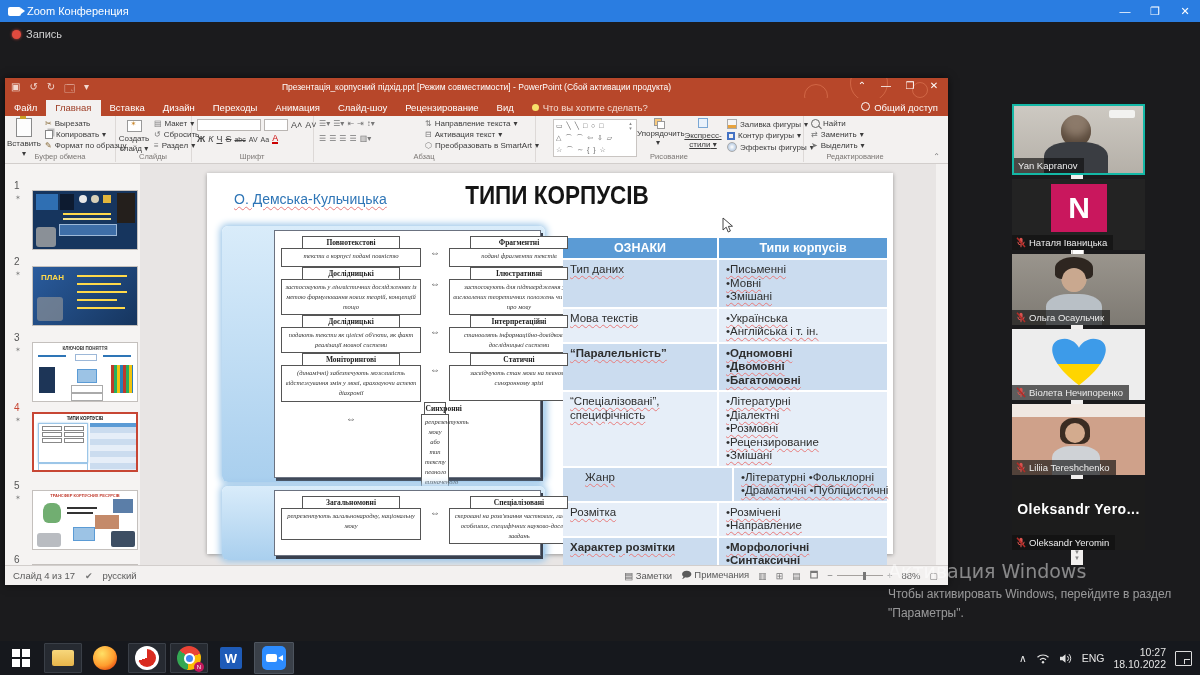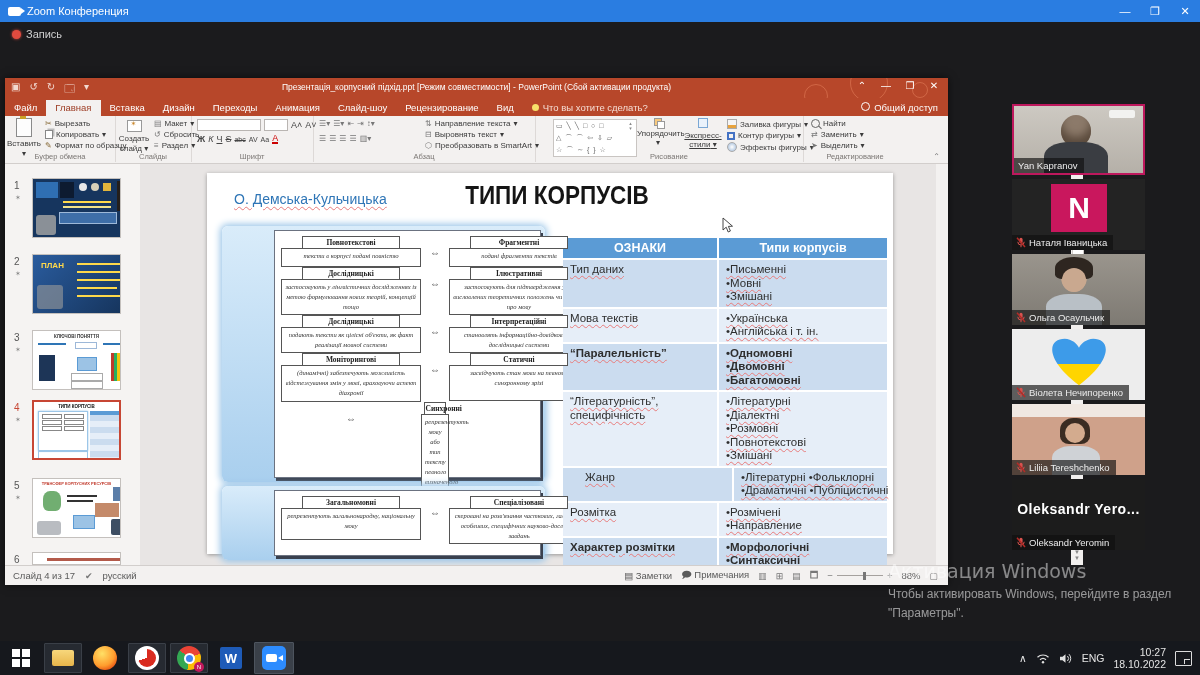--- a/index.html
+++ b/index.html
@@ -51,21 +51,21 @@
   .sw{width:8px;height:8px;display:inline-block;}
   .arr-ic{width:8px;height:8px;position:relative;display:inline-block;}
   .arr-ic i{position:absolute;width:6px;height:6px;border:1px solid #999;background:#f7c97e;left:0;top:0;}
   .arr-ic i+i{left:3px;top:3px;background:#fff;}
   .mag{width:7px;height:7px;border:1.4px solid #666;border-radius:50%;position:relative;display:inline-block;}
   .mag:after{content:"";position:absolute;width:4px;height:1.4px;background:#666;transform:rotate(45deg);right:-3px;bottom:-1px;}
   .collapse{position:absolute;right:8px;bottom:2px;color:#777;font-size:8px;}
   
   #ppt-body{position:absolute;left:0;top:86px;width:943px;height:401px;}
   #thumb-panel{position:absolute;left:0;top:0;width:135px;height:401px;background:#f5f3f2;border-right:1px solid #dcd8d6;overflow:hidden;}
-  .thumb{position:absolute;left:27px;width:89px;height:60px;background:#fff;border:1px solid #c4c0bd;box-sizing:border-box;overflow:hidden;}
+  .thumb{position:absolute;left:27px;width:106px;height:60px;background:#fff;border:1px solid #c4c0bd;box-sizing:border-box;overflow:hidden;margin-top:12px;}
   .thumb.sel{border:2px solid #C74634;}
   .tnum{position:absolute;left:9px;font-size:10px;color:#555;}
   .tstar{position:absolute;left:10px;font-size:7px;color:#8a8a8a;}
   .tb{position:absolute;}
   
   #canvas{position:absolute;left:135px;top:0;width:796px;height:401px;background:#e8e5e4;}
   #vscroll{position:absolute;left:931px;top:0;width:12px;height:401px;background:#f1efee;font-size:6px;color:#888;text-align:center;}
   .vthumb{position:absolute;left:1px;top:70px;width:10px;height:28px;background:#fff;border:1px solid #cfcbc9;}
   
   #slide{position:absolute;left:67px;top:9px;width:686px;height:381px;background:#fff;box-shadow:0 1px 4px rgba(0,0,0,.35);}
@@ -97,21 +97,21 @@
   #ppt-status{position:absolute;left:0;bottom:0;width:943px;height:19px;background:#f3f1f0;border-top:1px solid #d2cecc;font-size:9.5px;color:#5a5a5a;display:flex;align-items:center;}
   .st-left{display:flex;gap:10px;margin-left:8px;align-items:center;}
   .st-right{margin-left:auto;display:flex;gap:9px;align-items:center;margin-right:10px;}
   .viewic{font-size:9px;color:#777;}
   .zslider{display:flex;align-items:center;gap:4px;color:#777;}
   .ztrack{width:46px;height:1px;background:#a5a19e;position:relative;}
   .zhandle{position:absolute;left:26px;top:-3.5px;width:3px;height:8px;background:#777;}
   
   #participants{position:absolute;left:1012px;top:104px;width:133px;}
   .tile{position:relative;width:133px;height:71px;margin-bottom:4px;background:#232323;overflow:hidden;box-sizing:border-box;}
-  .tile.speaking{border:2px solid #be185d;}
+  .tile.speaking{border:2px solid #14b8a6;}
   .name-tag{position:absolute;left:0;bottom:0;background:rgba(15,15,15,.65);color:#ececec;font-size:9.5px;padding:2px 6px 2px 4px;display:flex;align-items:center;gap:3px;white-space:nowrap;max-width:129px;overflow:hidden;}
   .wall{position:absolute;inset:0;}
   .head{position:absolute;border-radius:50%;}
   .body{position:absolute;border-radius:40% 40% 0 0;}
   .nsquare{position:absolute;left:39px;top:5px;width:56px;height:48px;background:#C9175D;color:#fff;font-size:30px;font-weight:bold;display:flex;align-items:center;justify-content:center;}
   .bigname{position:absolute;left:0;right:0;top:22px;text-align:center;color:#fff;font-weight:bold;font-size:14px;letter-spacing:.5px;}
   
   #watermark{position:absolute;left:888px;top:560px;pointer-events:none;z-index:50;}
   #wm1{font-size:19px;color:rgba(255,255,255,.48);font-family:"DejaVu Sans",sans-serif;}
   #wm2,#wm3{font-size:12px;color:rgba(255,255,255,.55);margin-top:5px;}
@@ -264,21 +264,21 @@
       </div>
       <div class="smallrow" style="left:6px;top:18px;color:#777;font-size:8px;">
         <span>☰</span>
         <span>☰</span>
         <span>☰</span>
         <span>☰</span>
         <span>▥▾</span>
       </div>
       <div class="stack3" style="left:112px;top:3px;font-size:8px;">
         <div><span class="ic gray">⇅</span><span>Направление текста</span> ▾</div>
-        <div><span class="ic gray">⊟</span><span>Выровнять текст</span> ▾</div>
+        <div><span class="ic gray">⊟</span><span>Активация текст</span> ▾</div>
         <div><span class="ic gray">⬡</span><span>Преобразовать в SmartArt</span> ▾</div>
       </div>
       <div class="grp-label">Абзац</div>
     </div>
 
     <div class="grp" style="left:530px;width:268px;">
       <div class="shapesbox">
         <div>▭ ╲ ╲ □ ○ □</div>
         <div>△ ⌒ ⌒ ⇦ ⇩ ▱</div>
         <div>☆ ⌒ ∼ { } ☆</div>
@@ -492,26 +492,26 @@
           </div>
           <div class="trow shade-a bold" style="min-height:40px;">
             <div class="tc"><span class="sp">“Паралельність”</span></div>
             <div class="tc">
                 <div class="sp">•Одномовні</div>
                 <div class="sp">•Двомовні</div>
                 <div class="sp">•Багатомовні</div>
               </div>
           </div>
           <div class="trow shade-b" style="min-height:66px;">
-            <div class="tc"><span class="sp">“Літературність”, специфічність</span></div>
+            <div class="tc"><span class="sp">“Спеціалізовані”, специфічність</span></div>
             <div class="tc">
                 <div class="sp">•Літературні</div>
                 <div class="sp">•Діалектні</div>
                 <div class="sp">•Розмовні</div>
-                <div class="sp">•Повнотекстові</div>
+                <div class="sp">•Рецензирование</div>
                 <div class="sp">•Змішані</div>
               </div>
           </div>
           <div class="trow shade-a" style="min-height:28px;padding-left:15px;">
             <div class="tc"><span class="sp">Жанр</span></div>
             <div class="tc">
                 <div class="sp">•Літературні •Фольклорні</div>
                 <div class="sp">•Драматичні •Публіцистичні</div>
               </div>
           </div>

